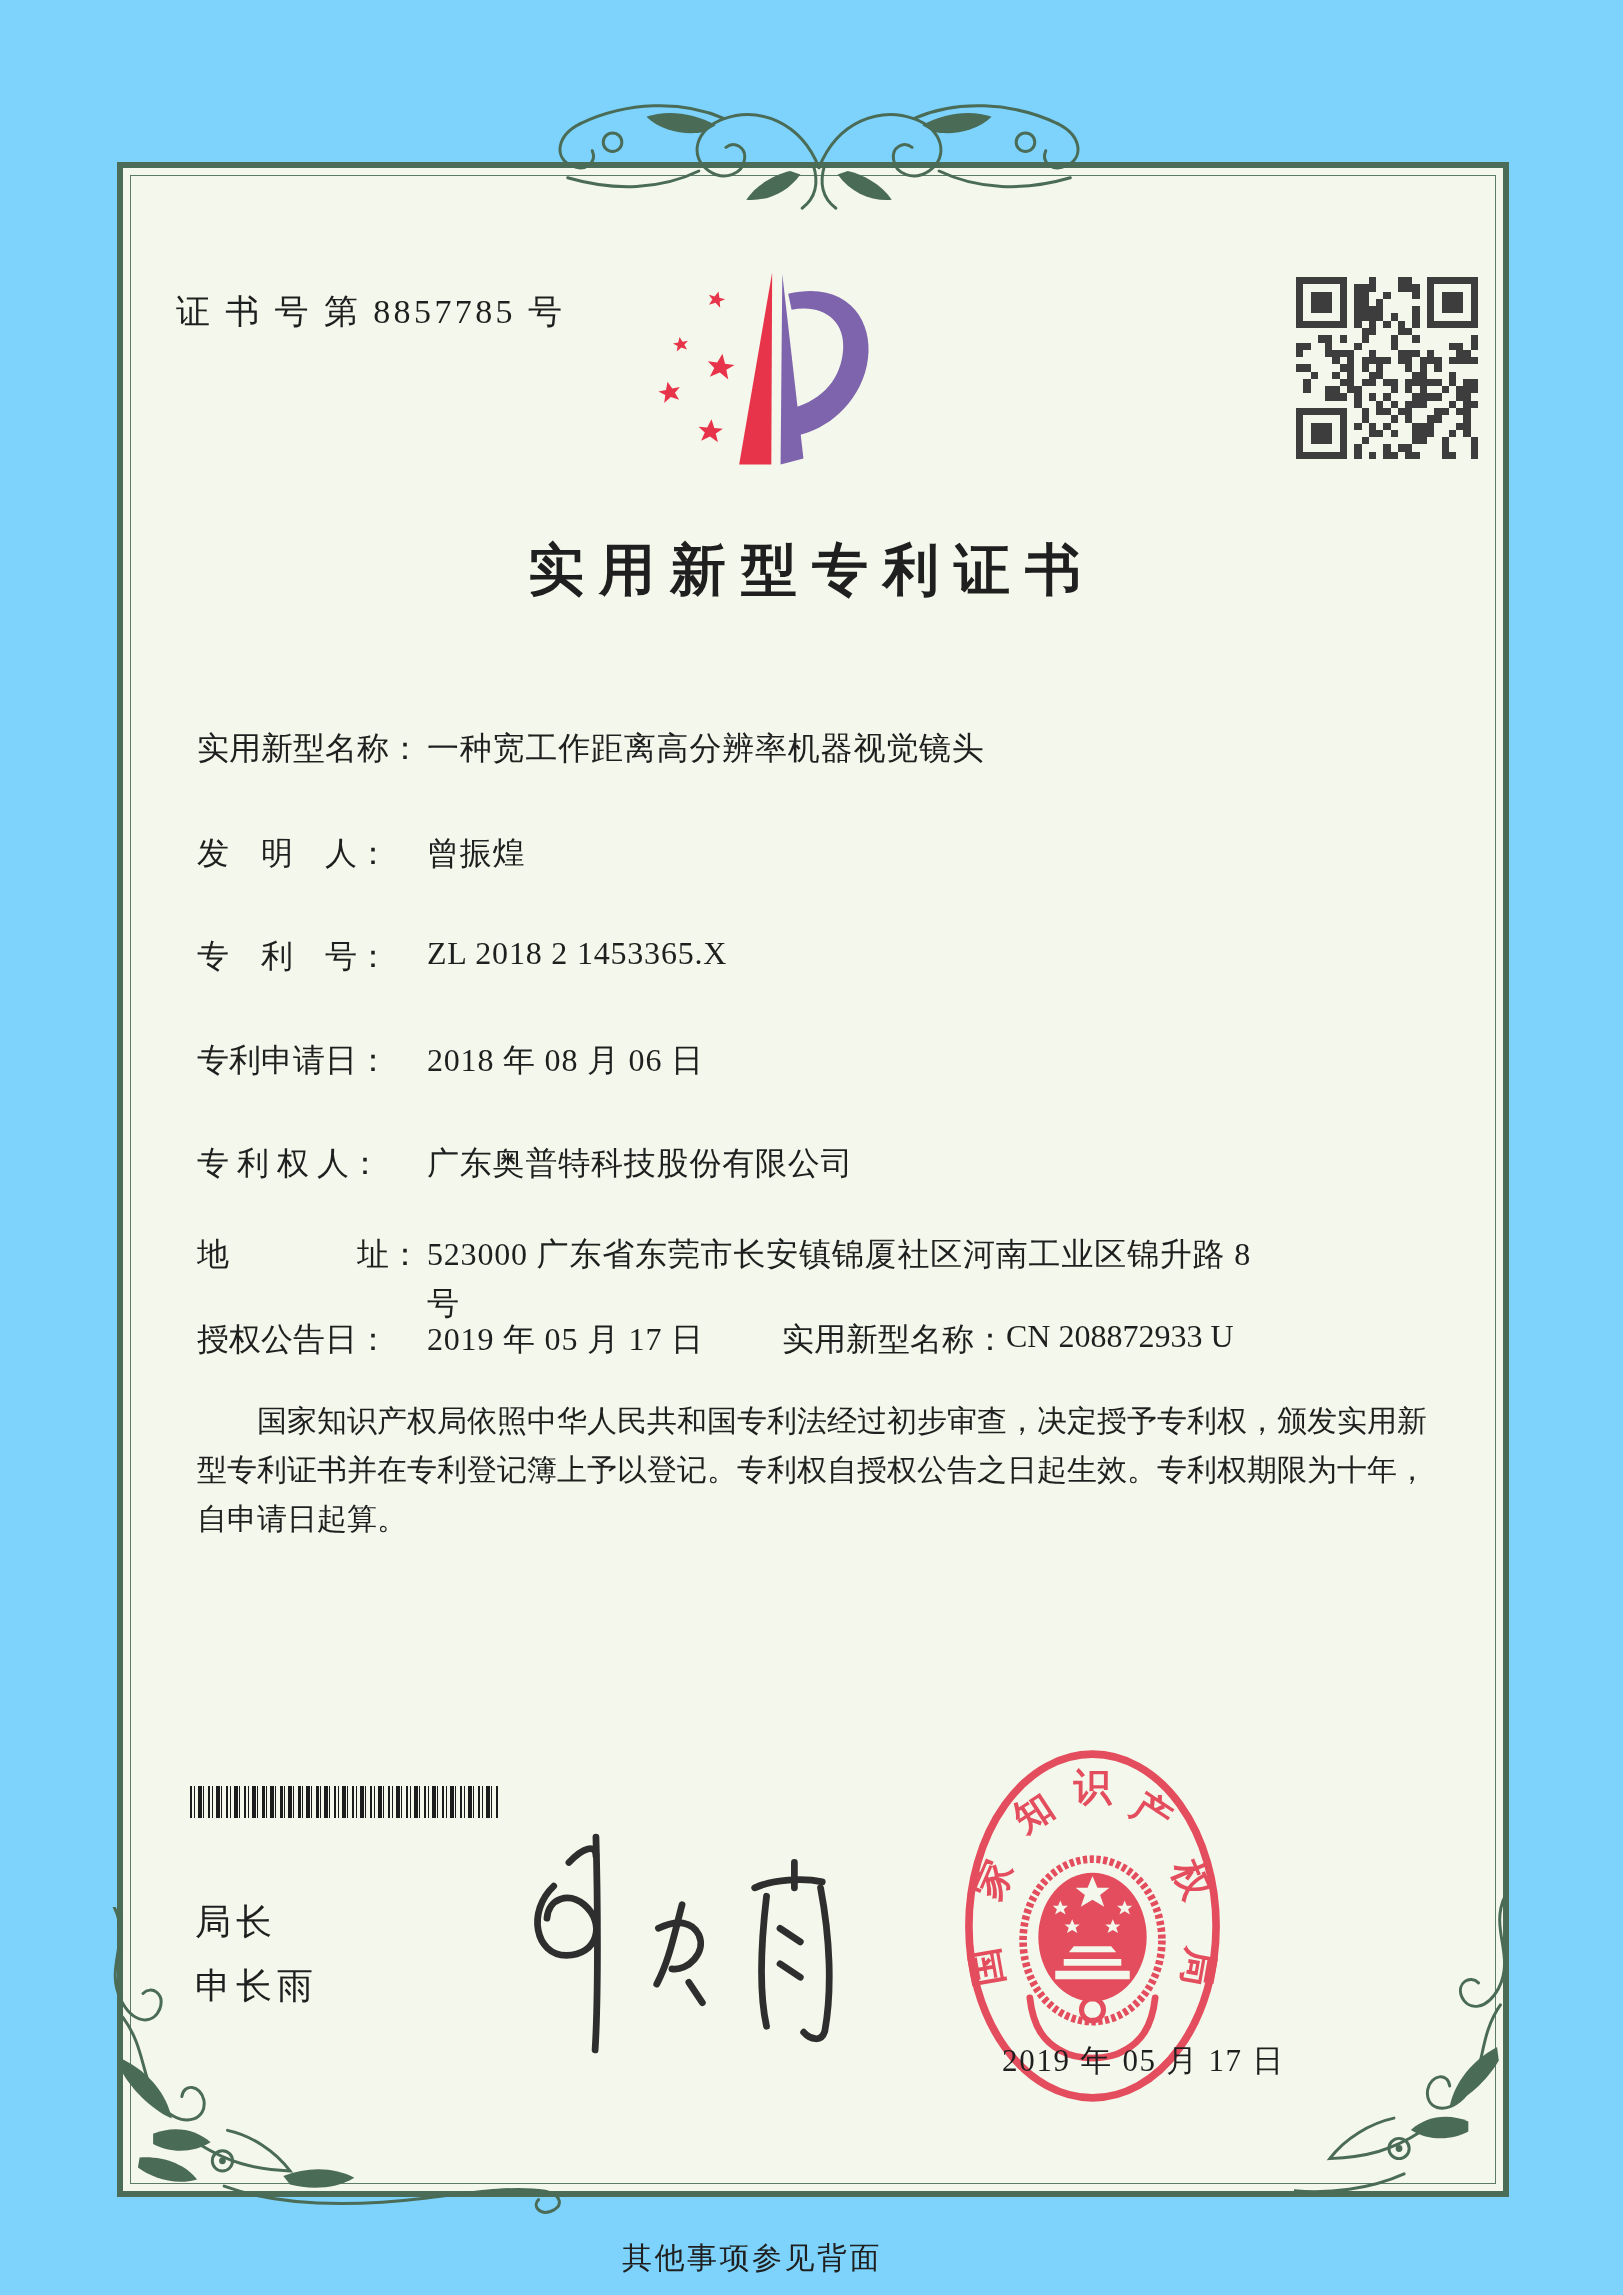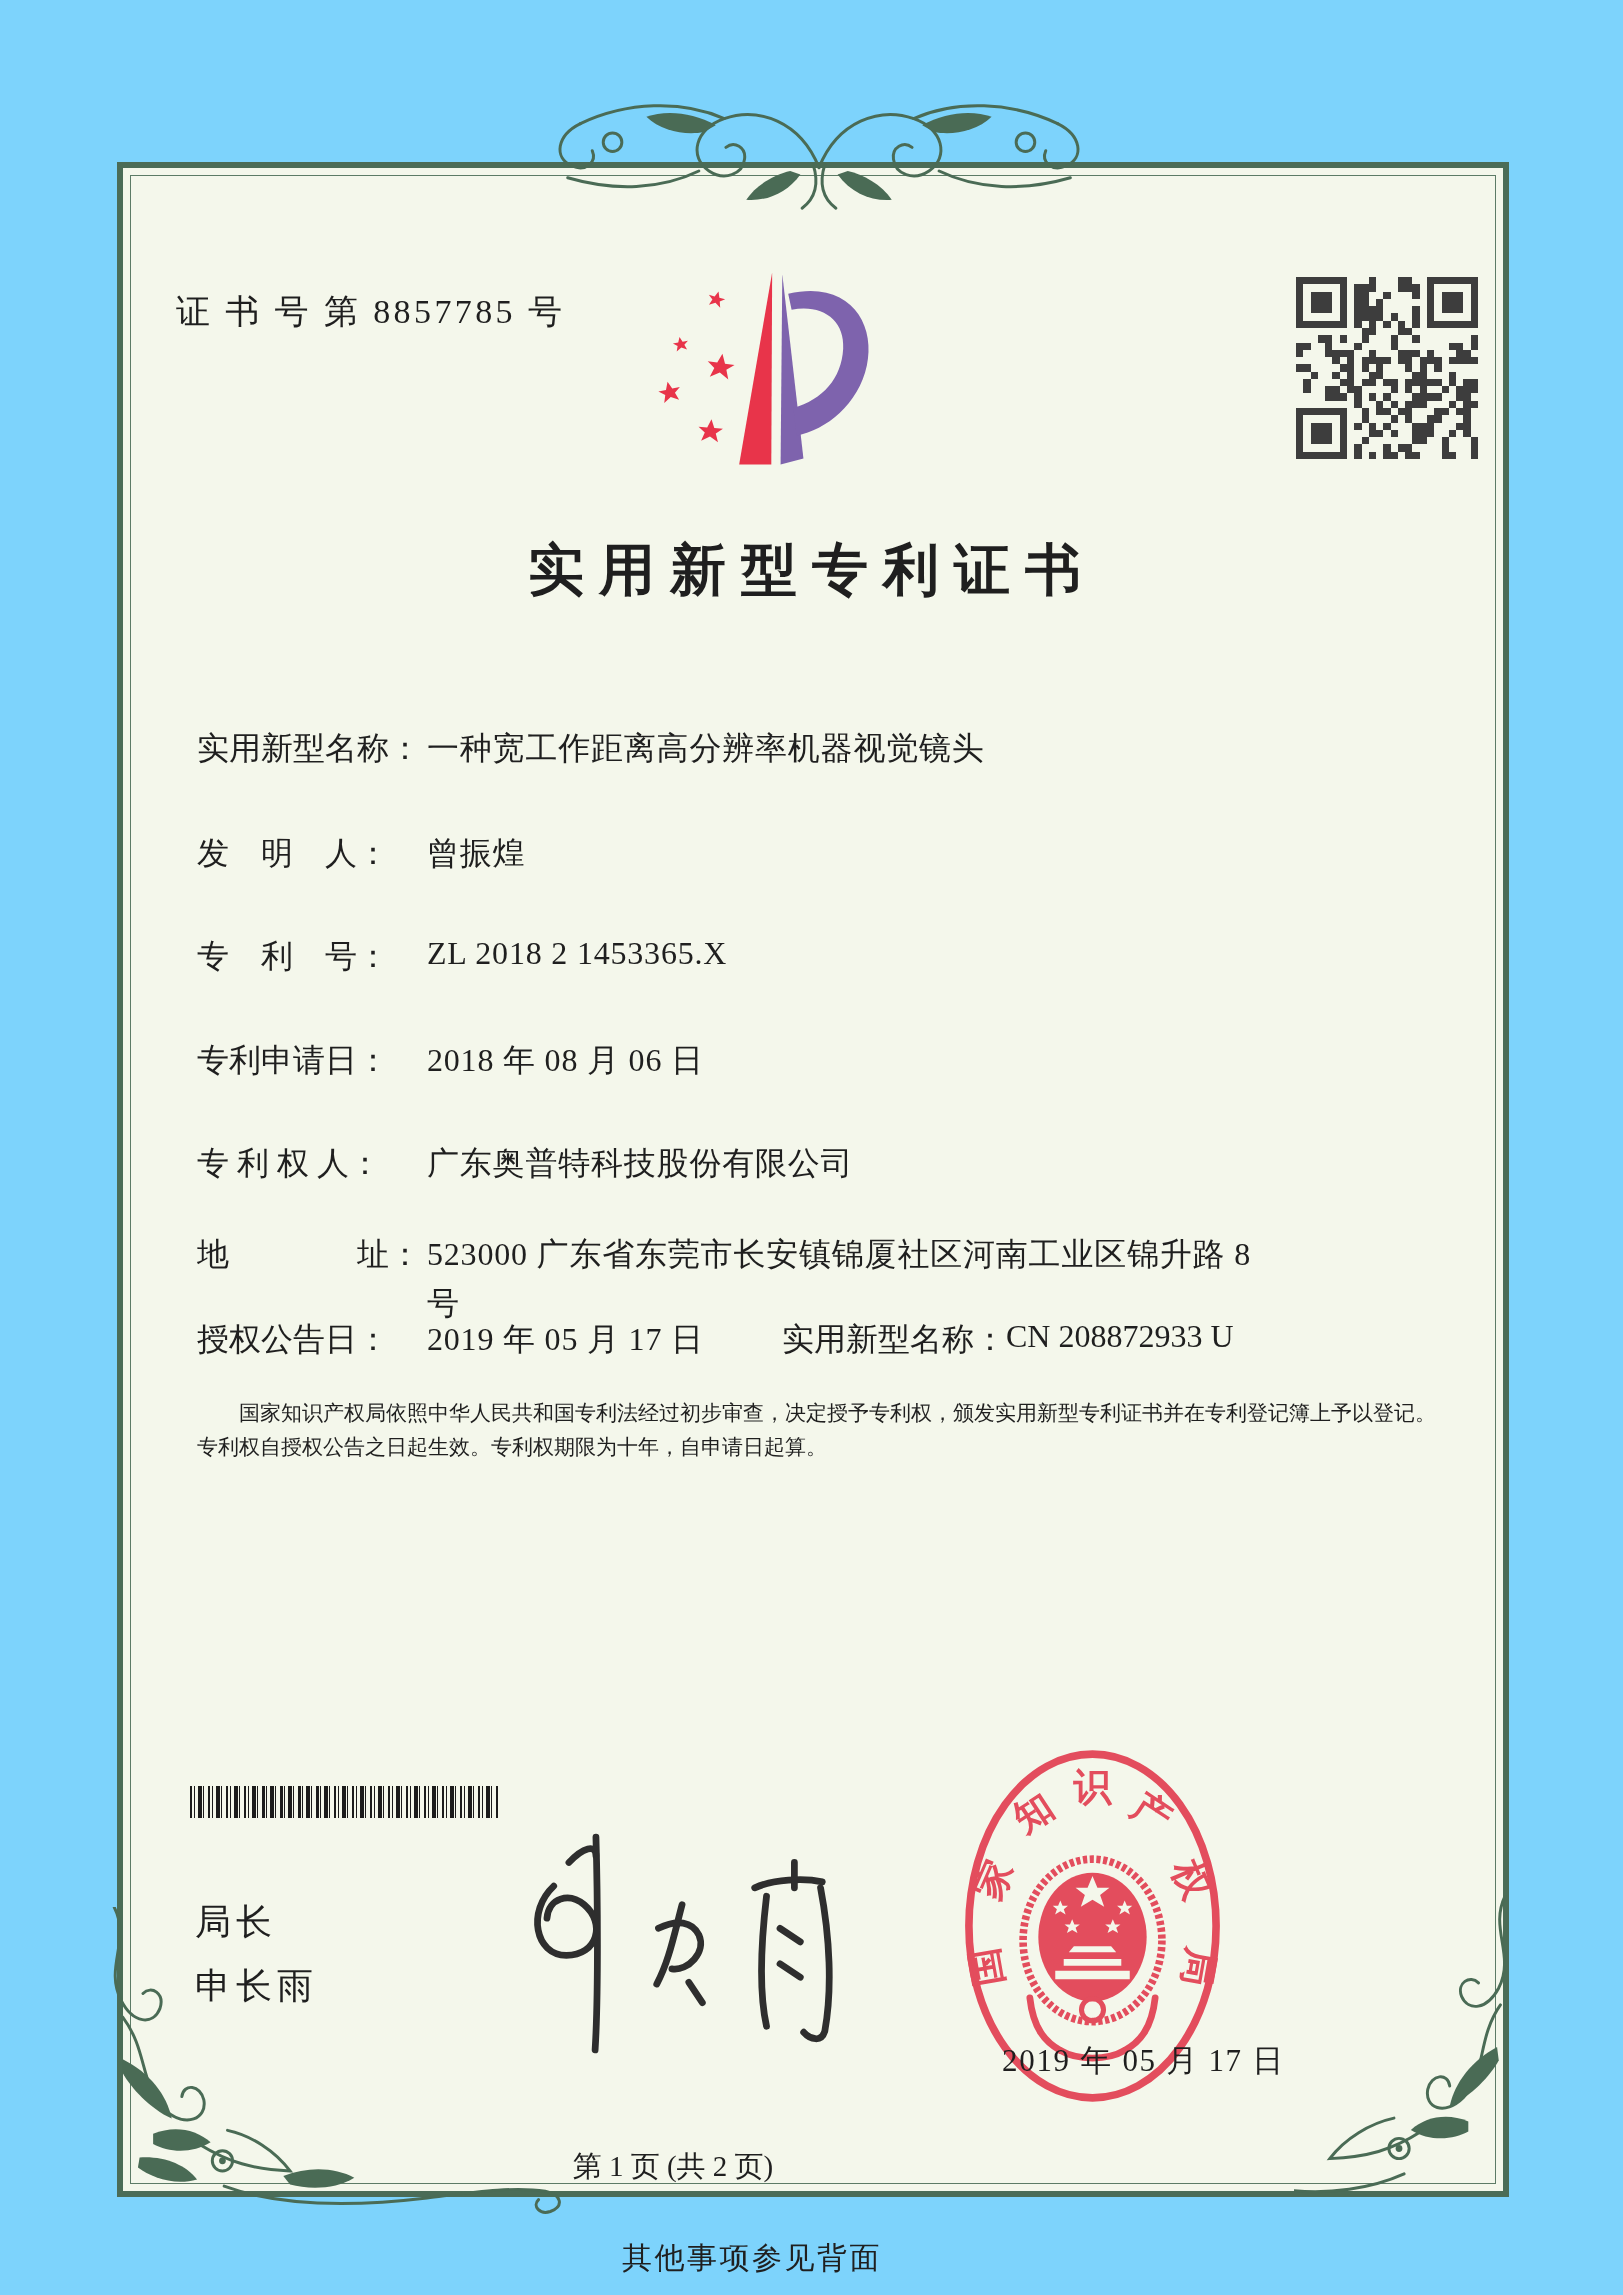--- a/index.html
+++ b/index.html
@@ -12,21 +12,21 @@
   .abs{position:absolute;z-index:2;}
   .cert-no{left:176px;top:289px;font-size:34px;letter-spacing:3.4px;}
   .title{left:0;top:533px;width:1624px;text-align:center;font-size:56px;font-weight:bold;
          letter-spacing:15px;}
   .row{left:197px;width:1269px;font-size:32px;}
   .row .lbl{position:absolute;left:0;top:0;white-space:pre;}
   .row .val{position:absolute;left:230px;top:0;width:998px;letter-spacing:0.8px;}
   .row .val2{position:absolute;left:230px;top:49px;}
   .pair2-lbl{position:absolute;left:585px;top:0;white-space:pre;}
   .pair2-val{position:absolute;left:809px;top:0;}
-  .paras{left:197px;top:1396px;width:1250px;font-size:21px;line-height:1.64;z-index:2;}
+  .paras{left:197px;top:1396px;width:1250px;font-size:30px;line-height:1.64;z-index:2;}
   .paras p{margin:0 0 5px 0;text-indent:2em;}
   .barcode{left:190px;top:1786px;width:309px;height:32px;z-index:2;
      background:repeating-linear-gradient(90deg,#1c1c1c 0 2.5px,transparent 2.5px 4.2px,
        #1c1c1c 4.2px 5px,transparent 5px 8.5px,#1c1c1c 8.5px 12px,transparent 12px 13.5px,
        #1c1c1c 13.5px 14.4px,transparent 14.4px 18px);}
   .officer-title{left:195px;top:1898px;font-size:36px;letter-spacing:5px;}
   .officer-name{left:195px;top:1962px;font-size:36px;letter-spacing:5px;}
   .seal{left:957px;top:1744px;z-index:4;opacity:.9;}
   .seal text{font-size:45px;font-weight:bold;fill:#e23b4e;text-anchor:middle;
      font-family:"Liberation Serif","DejaVu Serif",serif;}
@@ -483,17 +483,16 @@
     <g stroke="#e23b4e" fill="none" stroke-width="8" stroke-linecap="round">
       <path d="M86,300 C90,336 104,352 122,362"></path>
       <path d="M234,300 C230,336 216,352 198,362"></path>
       <path d="M122,362 C142,374 178,374 198,362"></path>
       <circle cx="160" cy="314" r="13" stroke-width="6"></circle>
     </g>
   </svg>
 
   <div class="abs seal-date">2019 年 05 月 17 日</div>
 
-  <div class="abs page-ind">第 1 页 (共 2 页)</div>
   <div class="abs back-note">其他事项参见背面</div>
 
 </div>
 
 
 </body></html>

